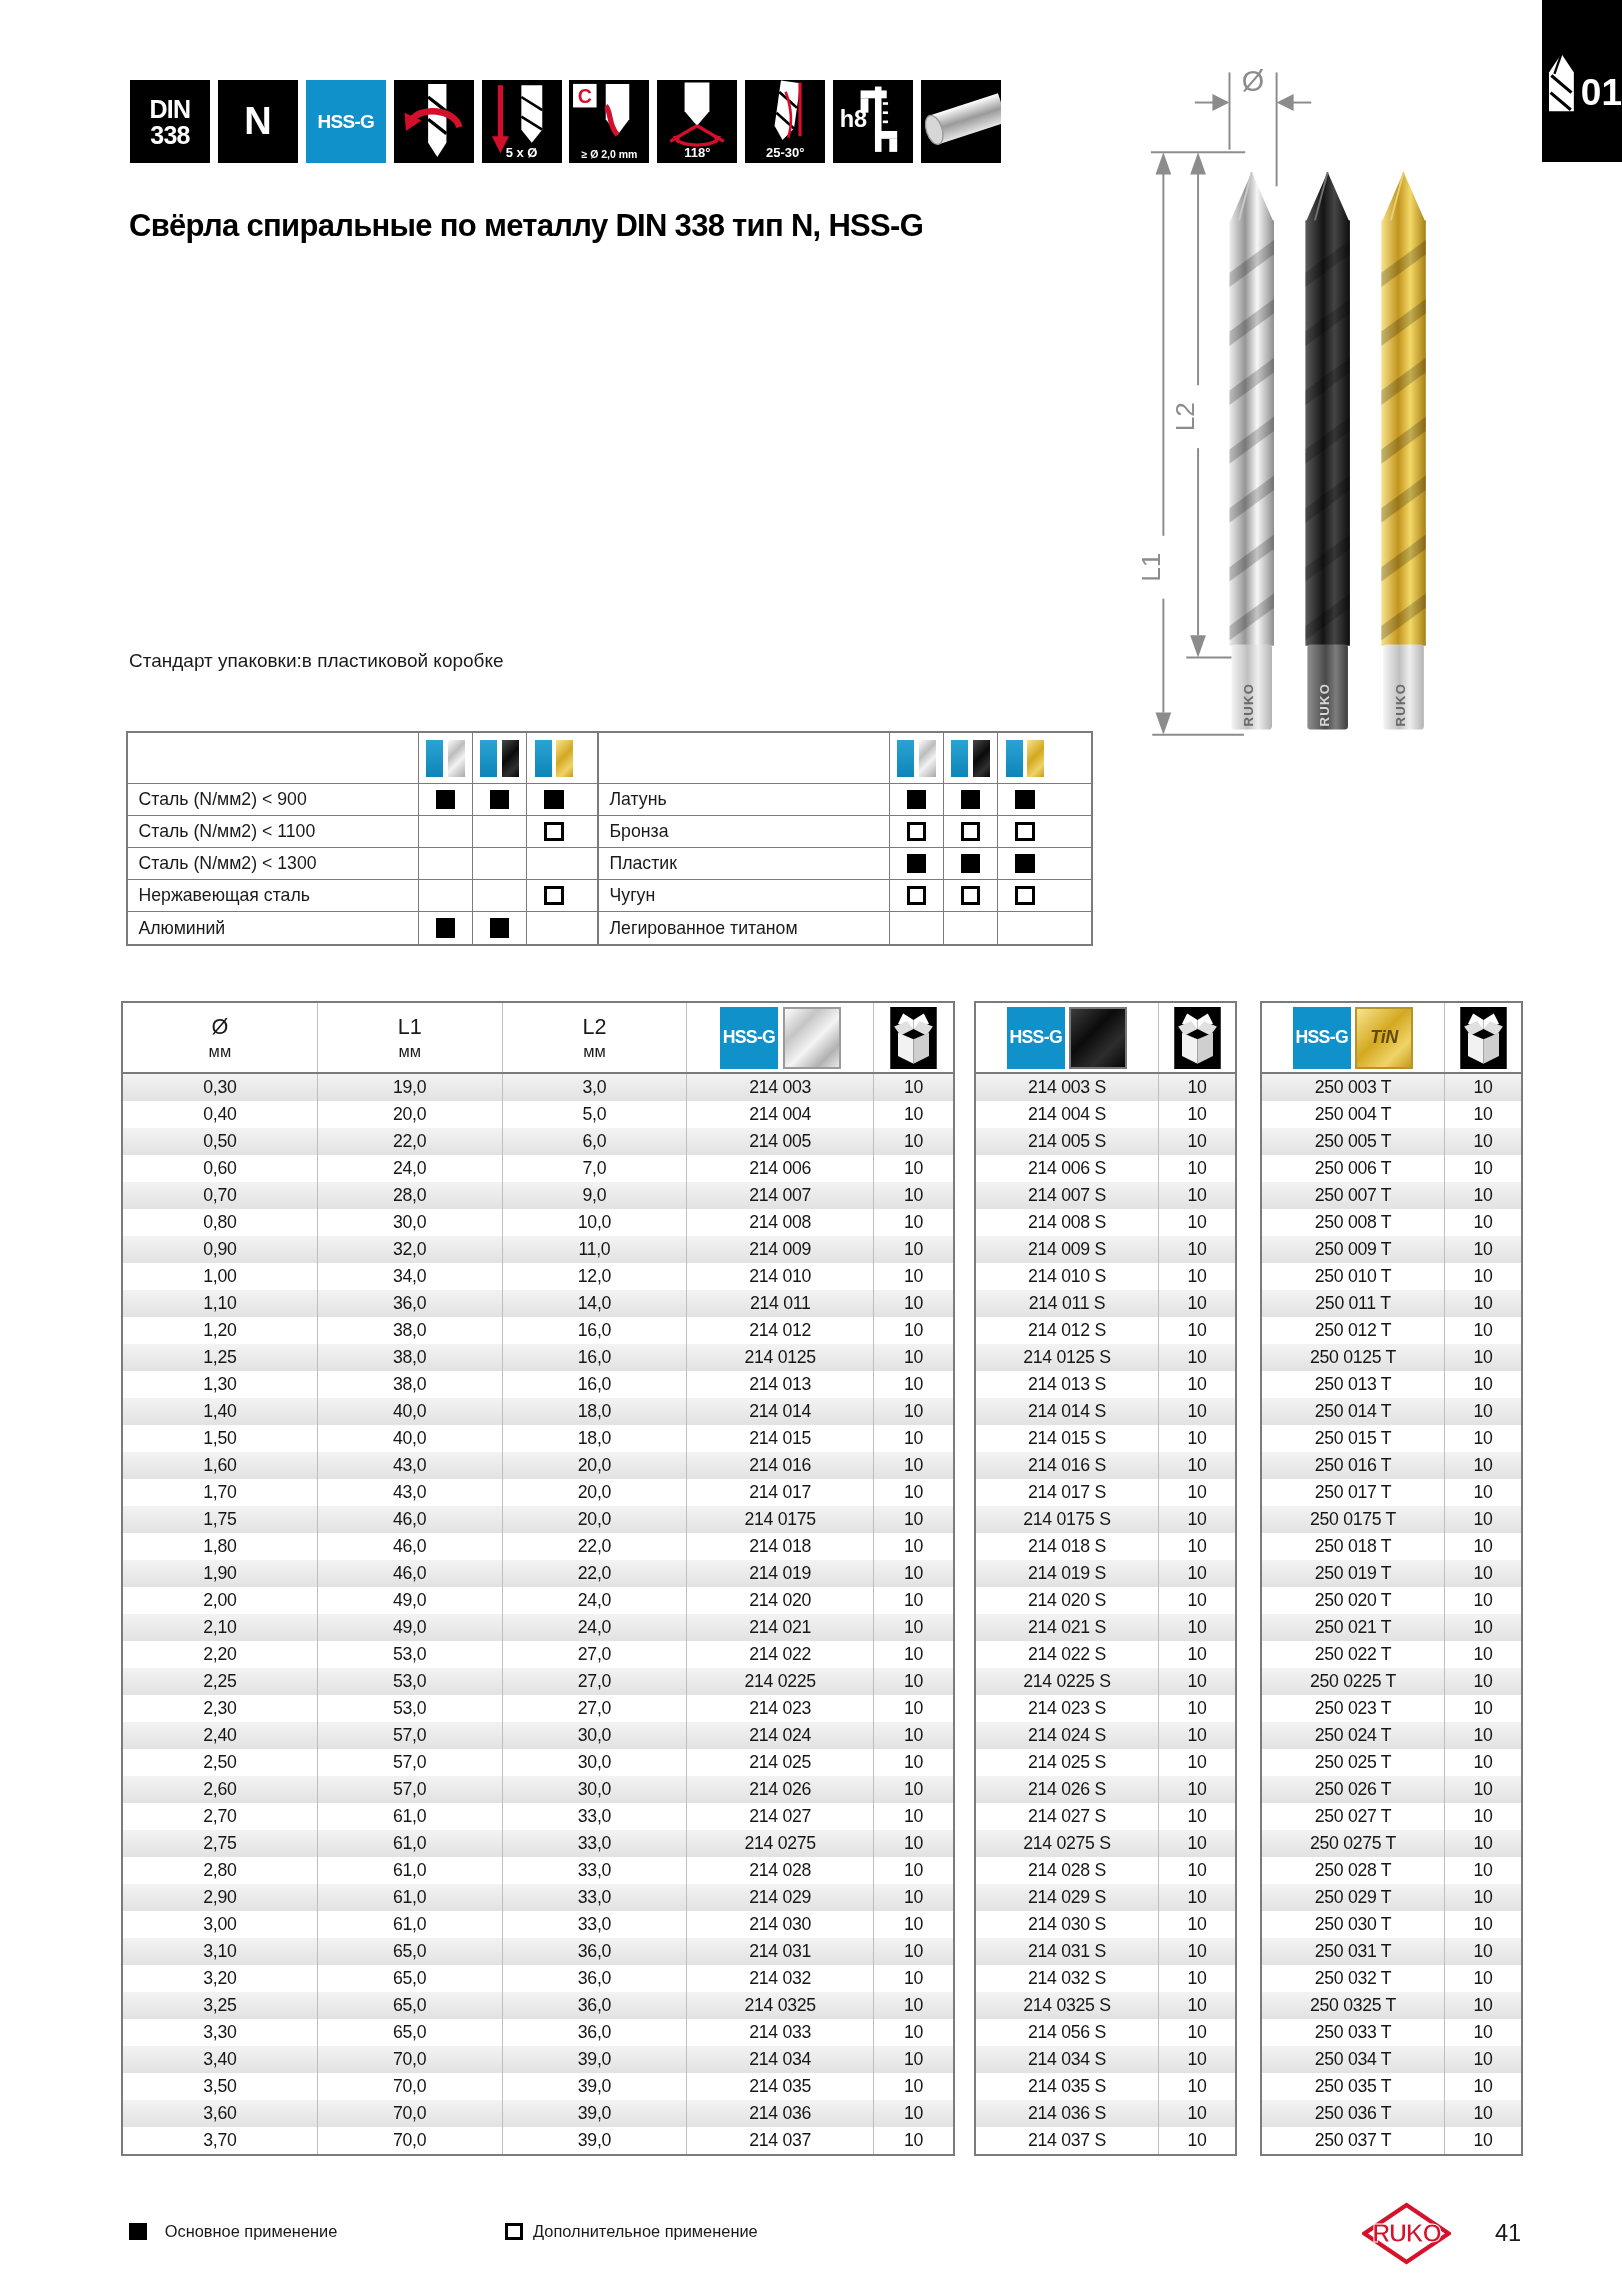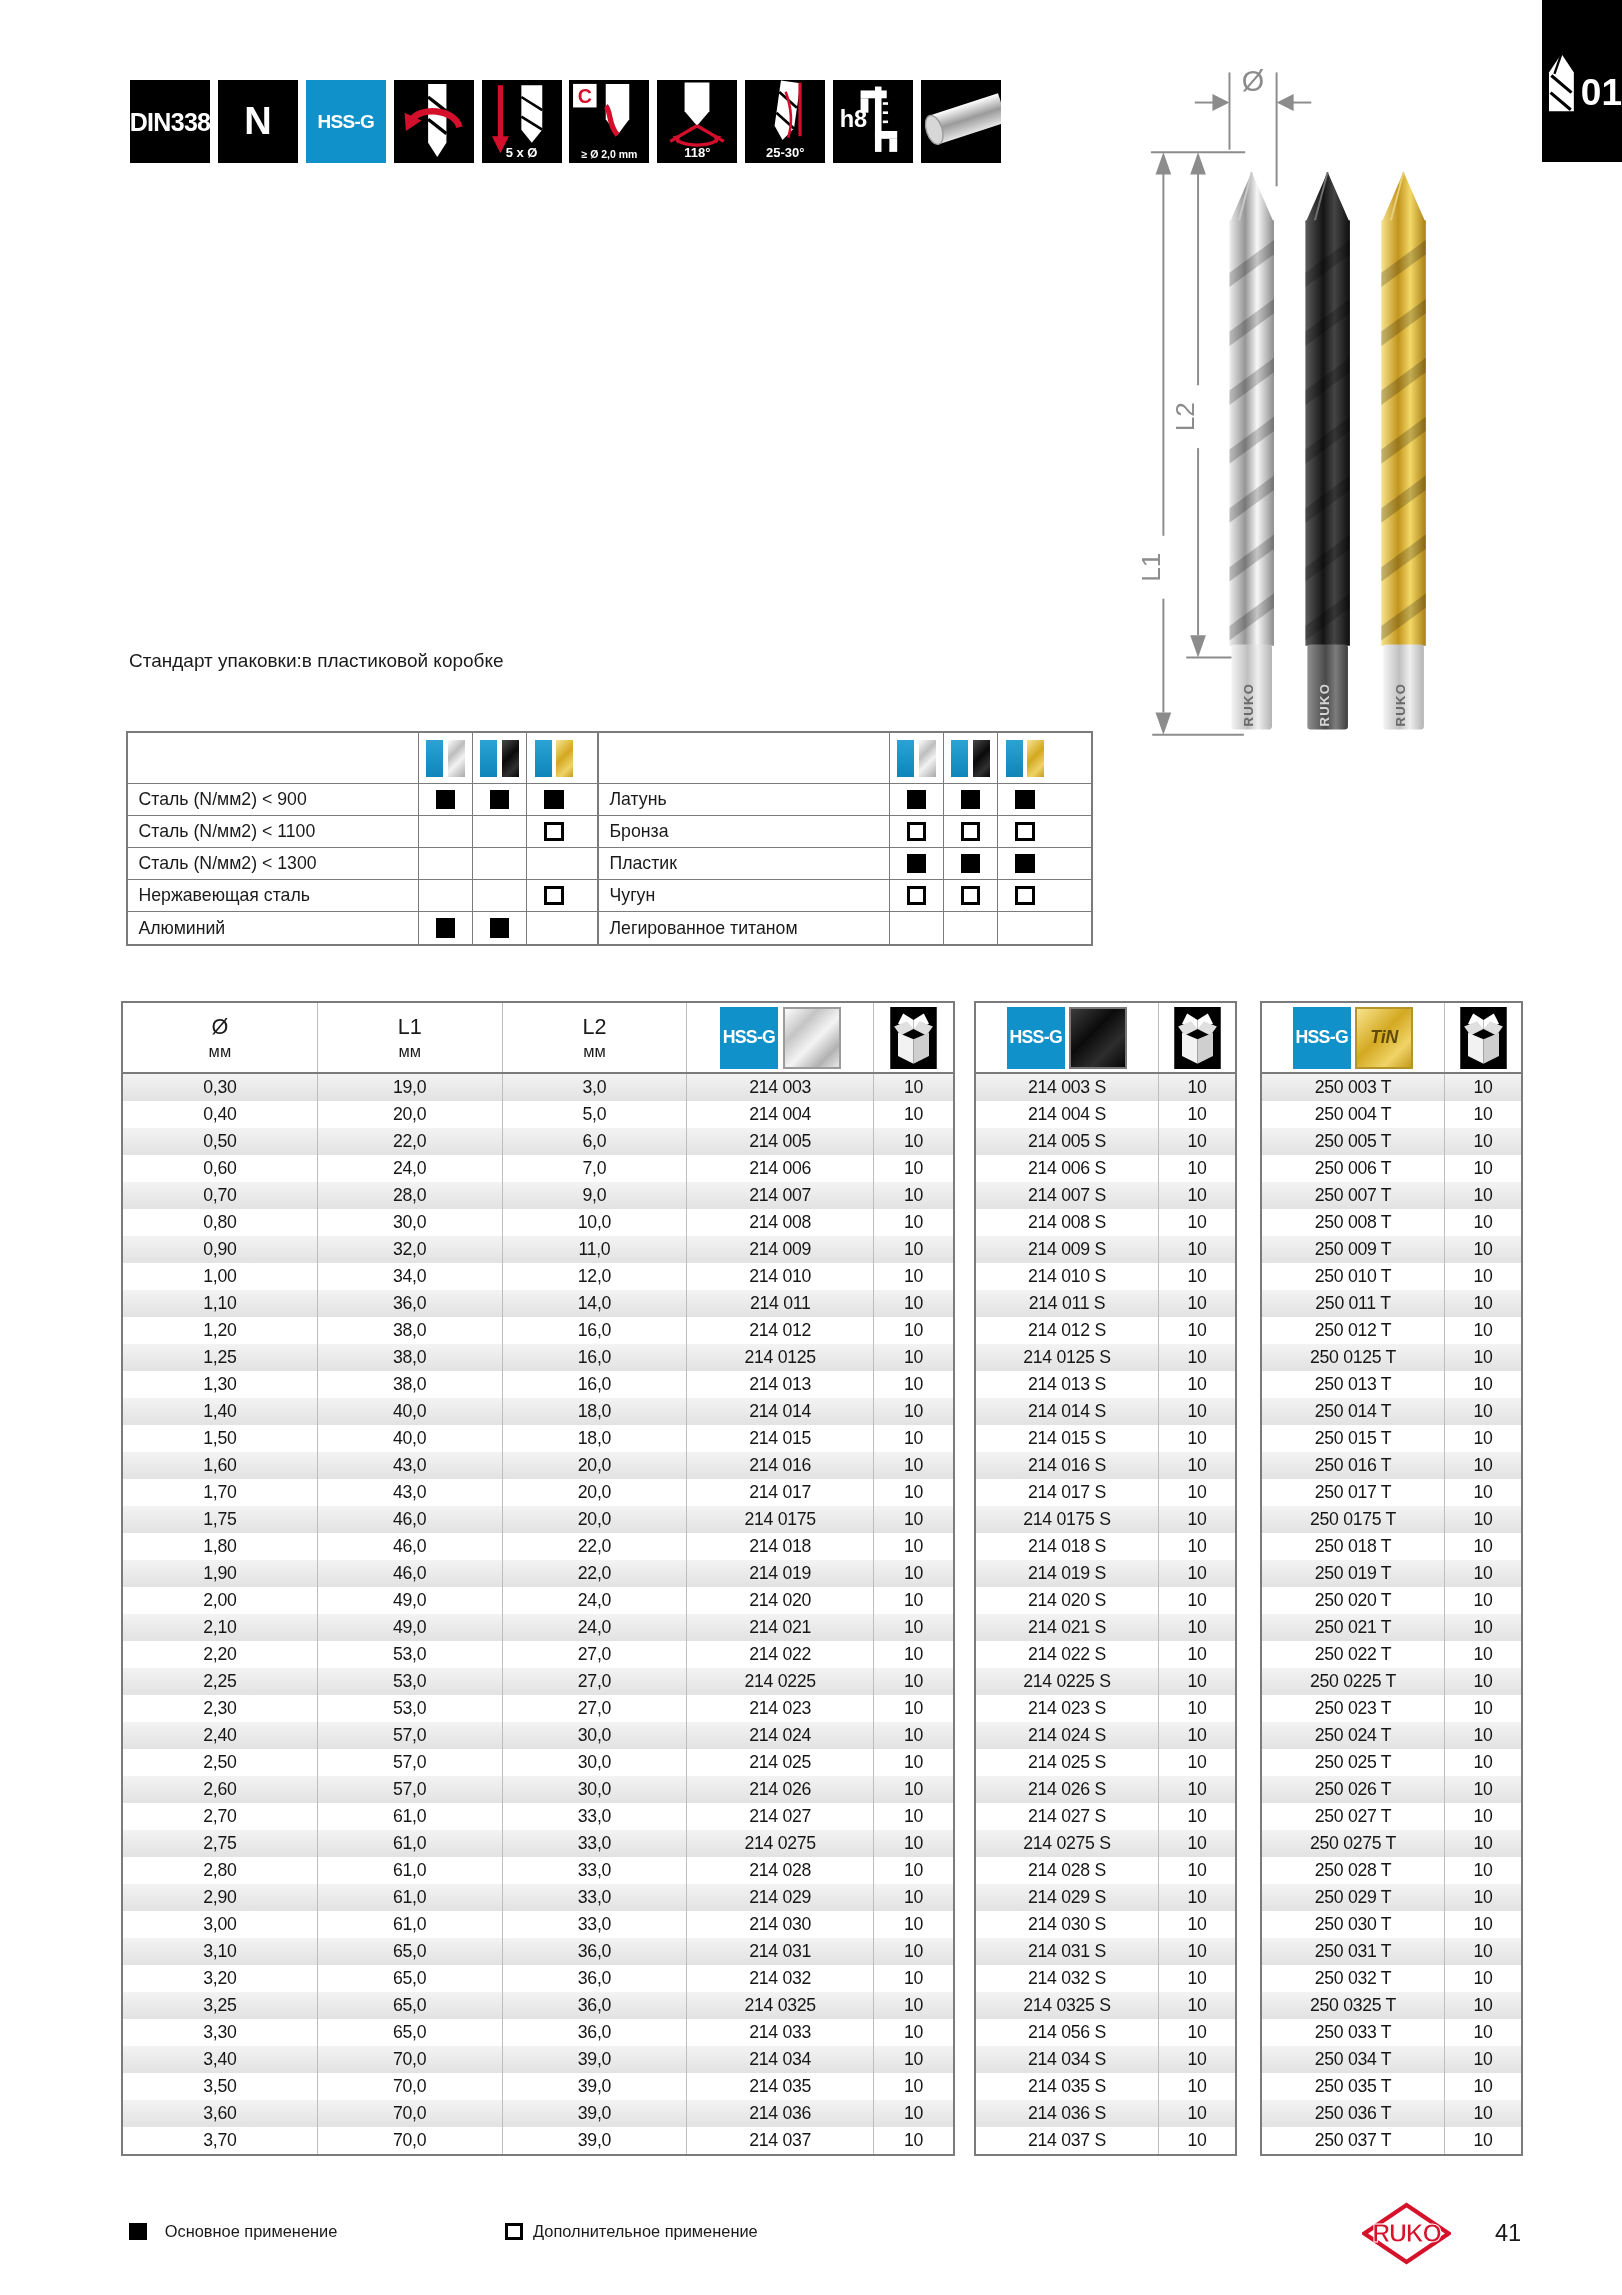--- a/index.html
+++ b/index.html
@@ -11,21 +11,21 @@
   .corner-badge{position:absolute;left:1542px;top:0;width:80px;height:162px;background:#000;
                 display:flex;flex-direction:row;align-items:center;justify-content:flex-start;padding-top:17px;}
   .corner-num{color:#fff;font-size:37px;font-weight:bold;margin-top:6.5px;}
 
   
   .icon-strip{position:absolute;left:130px;top:80px;display:flex;gap:7.9px;}
   .strip-icon{position:relative;width:80px;height:83px;background:#000;flex:0 0 auto;}
   .strip-icon.blue{background:#1191c9;}
   .si-center{display:flex;height:100%;width:100%;align-items:center;justify-content:center;
              color:#fff;font-weight:bold;}
-  .din-box{display:flex;flex-direction:row;align-items:center;justify-content:center;height:100%;
+  .din-box{display:flex;flex-direction:column;align-items:center;justify-content:center;height:100%;
            color:#fff;font-weight:bold;font-size:25px;line-height:26px;letter-spacing:-0.7px;}
   .si-n{font-size:38px;}
   .si-hssg{font-size:19px;letter-spacing:-0.7px;}
   .si-label{position:absolute;bottom:3.3px;left:0;width:100%;text-align:center;color:#fff;
             font-weight:bold;font-size:13px;}
   .si-label.small{font-size:10.5px;}
   .strip-icon svg{position:absolute;left:0;top:0;}
 
   
   .page-title{position:absolute;left:129px;top:208px;margin:0;font-size:31px;font-weight:bold;
@@ -195,20 +195,21 @@
           </linearGradient>
         </defs>
         <g transform="rotate(-18 61 63)">
           <rect x="18" y="40" width="110" height="46" fill="url(#cyl)"></rect>
           <ellipse cx="18" cy="63" rx="12" ry="23" fill="#d7d7d7" stroke="#9a9a9a" stroke-width="2"></ellipse>
         </g>
       </svg>
     </div>
   </div>
 
+  <h1 class="page-title">Свёрла спиральные по металлу DIN 338 тип N, HSS-G</h1>
   <div class="pack-note">Стандарт упаковки:в пластиковой коробке</div>
 
   <svg class="drill-fig" width="393" height="733" viewBox="0 0 600 1120">
     <defs>
       <linearGradient id="gSil" x1="0" y1="0" x2="1" y2="0">
         <stop offset="0" stop-color="#ededed"></stop>
           <stop offset="0.35" stop-color="#969696"></stop>
         <stop offset="0.62" stop-color="#f7f7f7"></stop>
           <stop offset="1" stop-color="#8d8d8d"></stop>
       </linearGradient>

